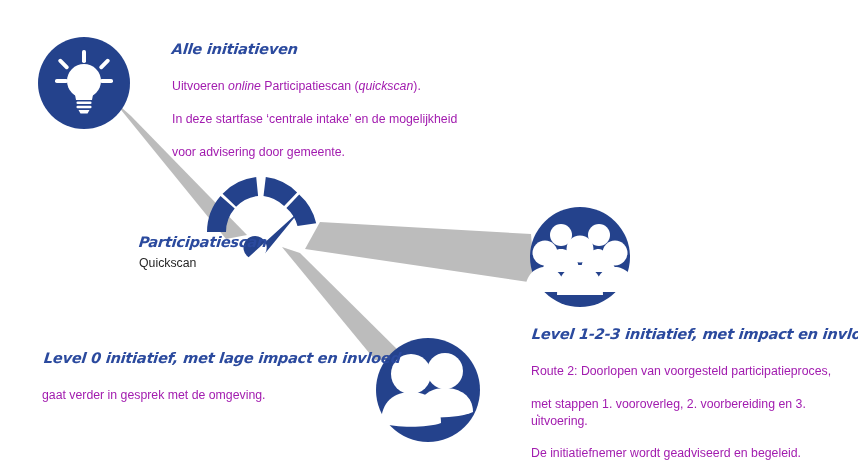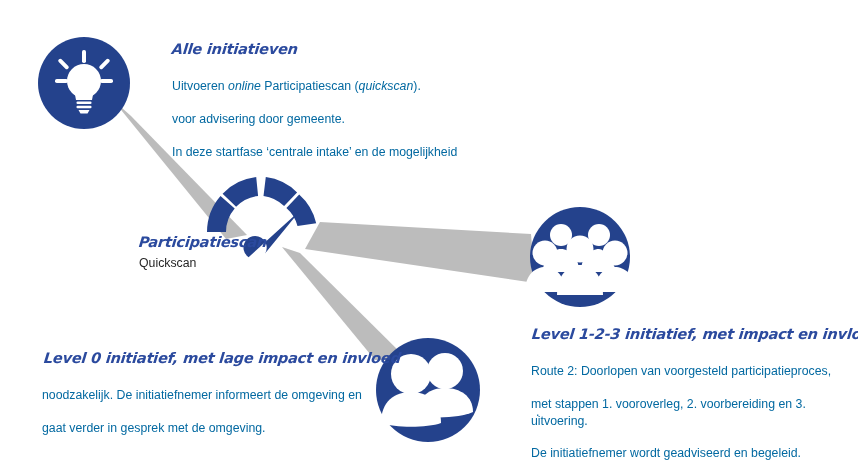--- a/index.html
+++ b/index.html
@@ -34,21 +34,21 @@
     font-size: 14.5px;
     letter-spacing: -0.2px;
     color: #2b4a9e;
     white-space: nowrap;
     transform: skewX(-6deg);
   }
   .body-text {
     font-family: "Liberation Sans", sans-serif;
     font-size: 12.3px;
     line-height: 16.4px;
-    color: #0369a1;
+    color: #a21caf;
     white-space: pre-line;
   }
   .body-text em {
     font-style: italic;
   }
   .node-caption {
     font-family: "Liberation Sans", sans-serif;
     font-size: 12.3px;
     line-height: 16.4px;
     color: #262626;
@@ -147,31 +147,30 @@
                  C427,428 395,428 381,423 Z"></path>
       </g>
     </g>
 
   </svg>
 
   <div class="txt heading" style="left:172px; top:41px;">Alle initiatieven</div>
 
   <div class="txt body-text" style="left:172px; top:62px; width:320px;">
     <div><span>Uitvoeren </span><em>online</em><span> Participatiescan (</span><em>quickscan</em><span>).</span></div>
+    <div>In deze startfase ‘centrale intake’ en de mogelijkheid</div>
     <div>voor advisering door gemeente.</div>
-    <div>In deze startfase ‘centrale intake’ en de mogelijkheid</div>
   </div>
 
   <div class="txt heading" style="left:139px; top:234px;">Participatiescan</div>
   <div class="txt node-caption" style="left:139px; top:255px;">Quickscan</div>
 
   <div class="txt heading" style="left:44px; top:350px;">Level 0 initiatief, met lage impact en invloed</div>
 
   <div class="txt body-text" style="left:42px; top:371px; width:340px;">
-    <div>noodzakelijk. De initiatiefnemer informeert de omgeving en</div>
     <div>gaat verder in gesprek met de omgeving.</div>
     
   </div>
 
   <div class="txt heading" style="left:532px; top:326px;">Level 1-2-3 initiatief, met impact en invloed</div>
 
   <div class="txt body-text" style="left:531px; top:347px; width:330px;">
     <div>Route 2: Doorlopen van voorgesteld participatieproces,</div>
     <div>met stappen 1. vooroverleg, 2. voorbereiding en 3. uitvoering.</div>
     <div>De initiatiefnemer wordt geadviseerd en begeleid.</div>

